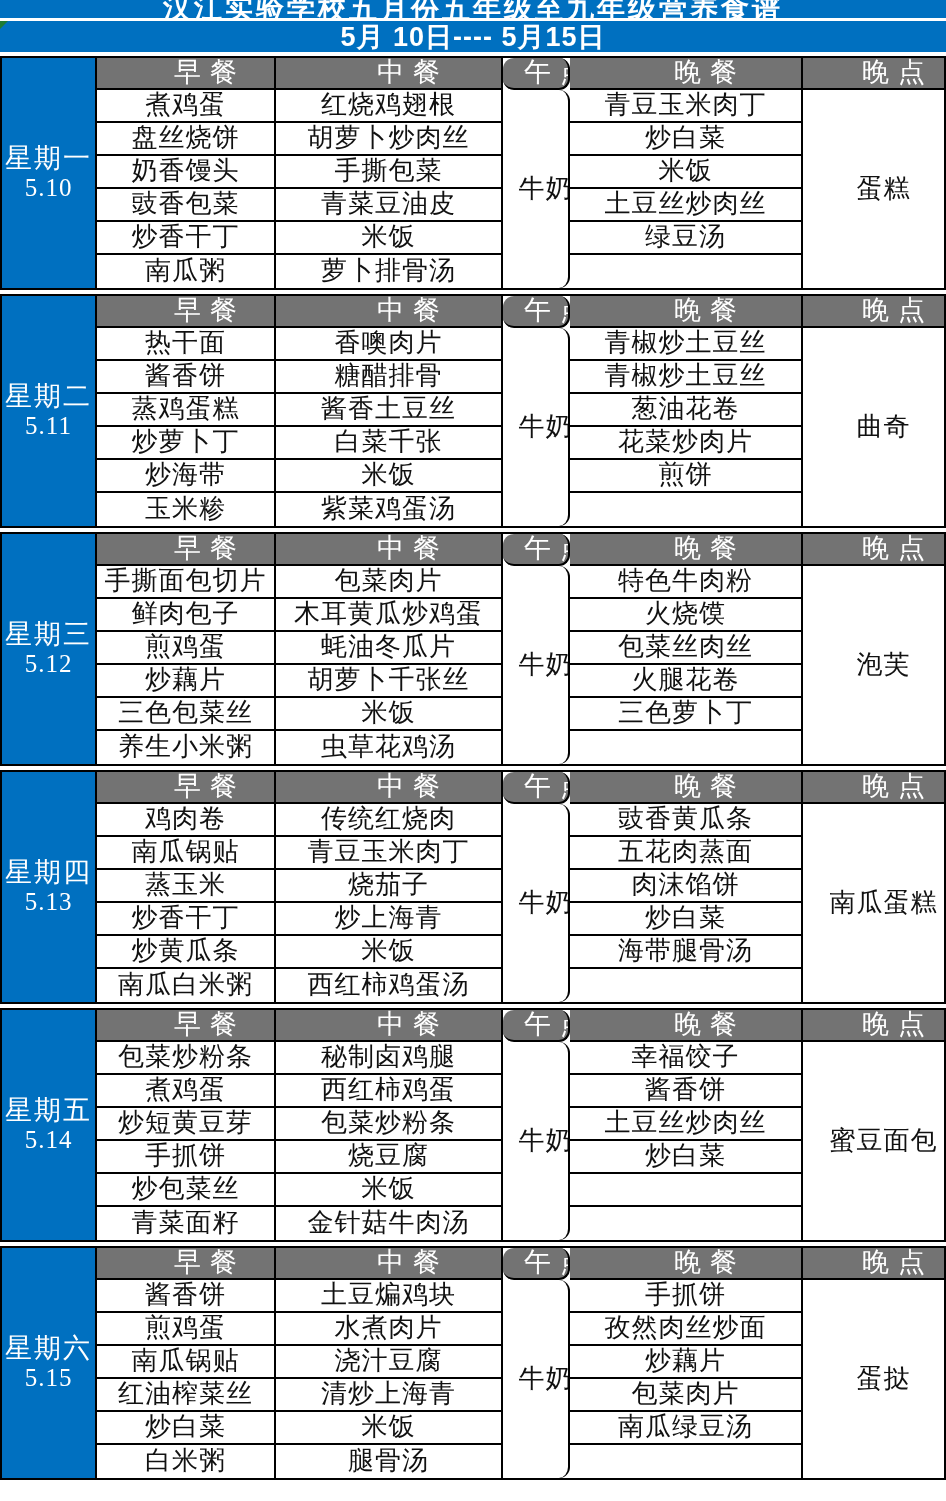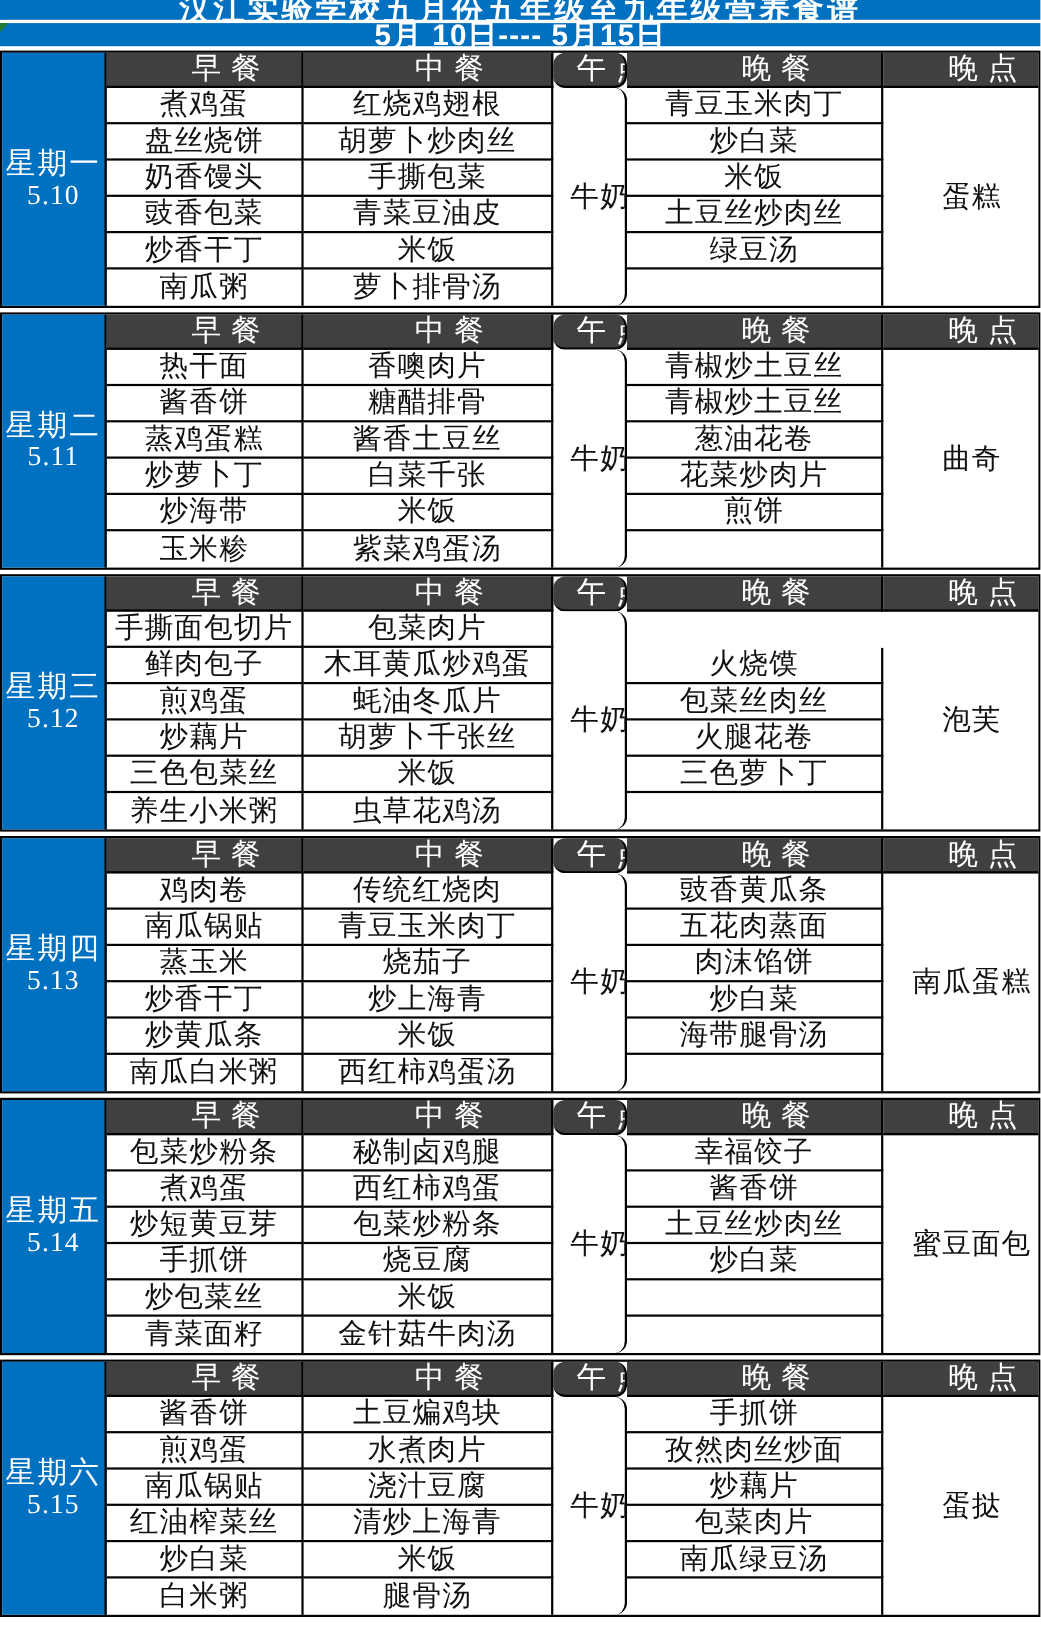--- a/index.html
+++ b/index.html
@@ -14,21 +14,21 @@
   
   .title-bar {
     height: 18px;
     background: #0070C0;
     color: #fff;
     display: flex; align-items: center; justify-content: center;
     font-size: 28px; font-weight: bold; letter-spacing: 3px;
     margin-bottom: 3px;
   }
   .subtitle-bar {
-    height: 21px;
+    height: 31px;
     background: #0070C0;
     color: #fff;
     display: flex; align-items: center; justify-content: center;
     font-family: "Liberation Sans", "DejaVu Sans", sans-serif;
     font-size: 27px; font-weight: bold; letter-spacing: 1px;
     position: relative;
     margin-bottom: 4px;
   }
   .corner-marker {
     position: absolute; left: 0; top: 0;
@@ -49,21 +49,21 @@
   .cell {
     display: flex; align-items: center; justify-content: center;
     font-size: 26px; line-height: 1.1;
     white-space: nowrap; overflow: hidden;
     letter-spacing: 1px;
   }
   .br { border-right: 2px solid #000; }
   .bb { border-bottom: 2px solid #000; }
   .head {
     grid-row: 1;
-    background: #404040; color: #fff;
+    background: #737373; color: #fff;
     font-size: 27px;
     letter-spacing: 9px; text-indent: 9px; padding-left: 40px;
   }
   .c2 { grid-column: 2; } .c3 { grid-column: 3; } .c4 { grid-column: 4; border-radius: 11px; }
   .c5 { grid-column: 5; } .c6 { grid-column: 6; }
   .r2 { grid-row: 2; } .r3 { grid-row: 3; } .r4 { grid-row: 4; }
   .r5 { grid-row: 5; } .r6 { grid-row: 6; } .r7 { grid-row: 7; }
   .day-cell {
     grid-column: 1; grid-row: 1 / 8;
     background: #0070C0; color: #fff;
@@ -181,20 +181,21 @@
 
     <div class="cell c3 r2 br bb">包菜肉片</div>
     <div class="cell c3 r3 br bb">木耳黄瓜炒鸡蛋</div>
     <div class="cell c3 r4 br bb">蚝油冬瓜片</div>
     <div class="cell c3 r5 br bb">胡萝卜千张丝</div>
     <div class="cell c3 r6 br bb">米饭</div>
     <div class="cell c3 r7 br">虫草花鸡汤</div>
 
     <div class="cell c4 span-cell br">牛奶</div>
 
+    <div class="cell c5 r2 br bb">特色牛肉粉</div>
     <div class="cell c5 r3 br bb">火烧馍</div>
     <div class="cell c5 r4 br bb">包菜丝肉丝</div>
     <div class="cell c5 r5 br bb">火腿花卷</div>
     <div class="cell c5 r6 br bb">三色萝卜丁</div>
     <div class="cell c5 r7 br"></div>
 
     <div class="cell c6 span-cell">泡芙</div>
   </section>
 
   <section class="day-section">

